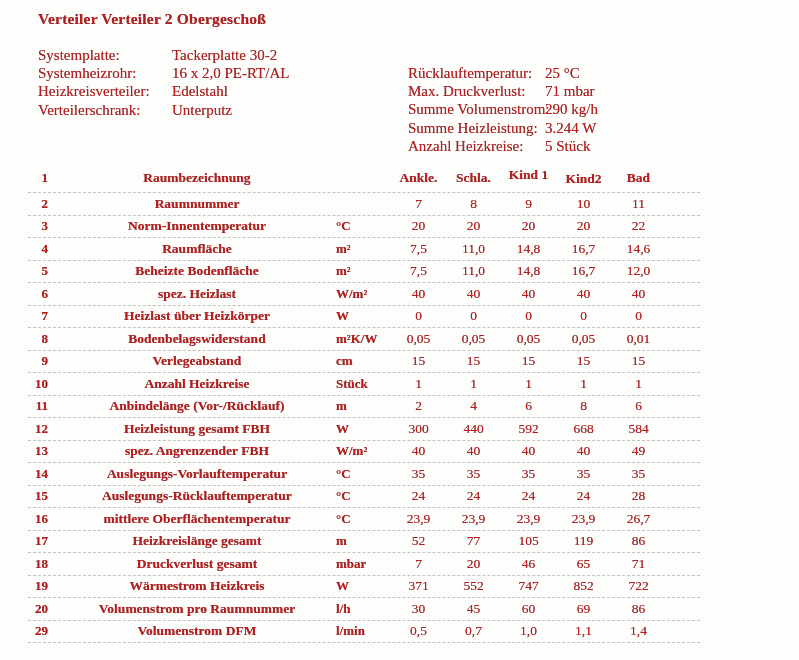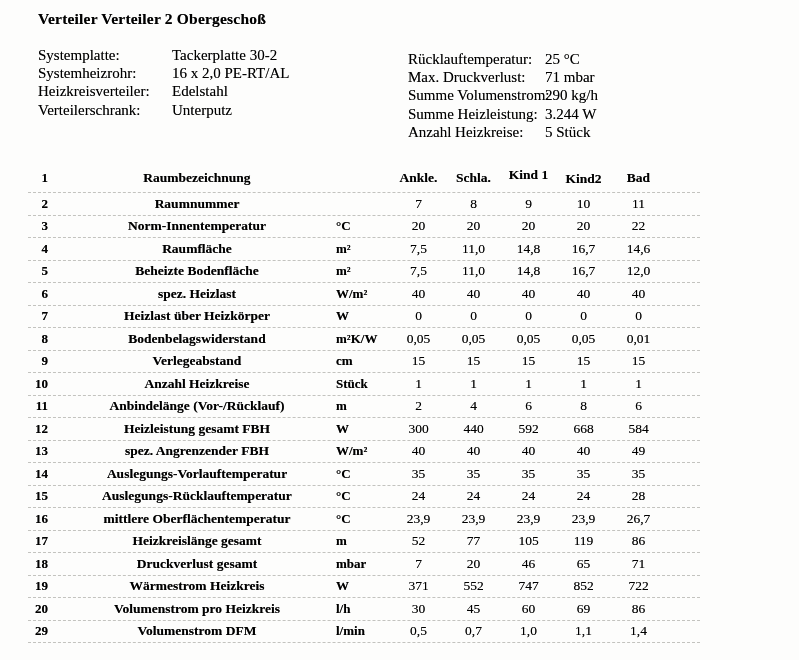--- a/index.html
+++ b/index.html
@@ -1,32 +1,32 @@
 <!DOCTYPE html>
 <html lang="de"><head>
 <meta charset="utf-8">
 <style>
   html,body { margin:0; padding:0; background:#ffffff; }
   .sheet {
     position:relative;
     width:799px; height:660px;
     background:#fdfdfc;
     font-family:"Liberation Serif", serif;
-    color:#000000;
+    color:#b91c1c;
     text-shadow:0 0 0.5px rgba(35,35,35,0.55);
     overflow:hidden;
   }
   .doc-title {
     position:absolute; left:38px; top:10px;
     font-size:15.5px; font-weight:bold; letter-spacing:0.2px;
   }
   
   .info-block { position:absolute; font-size:15px; }
   .info-left  { left:38px;  top:46px; }
-  .info-right { left:408px; top:50px; }
+  .info-right { left:408px; top:64px; }
   .info-line { display:flex; height:18.2px; line-height:18.2px; white-space:nowrap; }
   .info-left  .info-label { width:134px; }
   .info-right .info-label { width:137px; }
   
   .calc-table { position:absolute; left:28px; top:163px; width:672px; }
   .t-row {
     display:grid;
     grid-template-columns:20px 288px 55px 55px 55px 55px 55px 55px;
     align-items:center;
     height:21.5px;
@@ -278,21 +278,21 @@
       <span class="c-label">Wärmestrom Heizkreis</span>
       <span class="c-unit">W</span>
       <span class="c-val">371</span>
       <span class="c-val">552</span>
       <span class="c-val">747</span>
       <span class="c-val">852</span>
       <span class="c-val">722</span>
     </div>
       <div class="t-row">
       <span class="c-num">20</span>
-      <span class="c-label">Volumenstrom pro Heizkreis</span>
+      <span class="c-label">Volumenstrom pro Raumnummer</span>
       <span class="c-unit">l/h</span>
       <span class="c-val">30</span>
       <span class="c-val">45</span>
       <span class="c-val">60</span>
       <span class="c-val">69</span>
       <span class="c-val">86</span>
     </div>
       <div class="t-row">
       <span class="c-num">29</span>
       <span class="c-label">Volumenstrom DFM</span>

